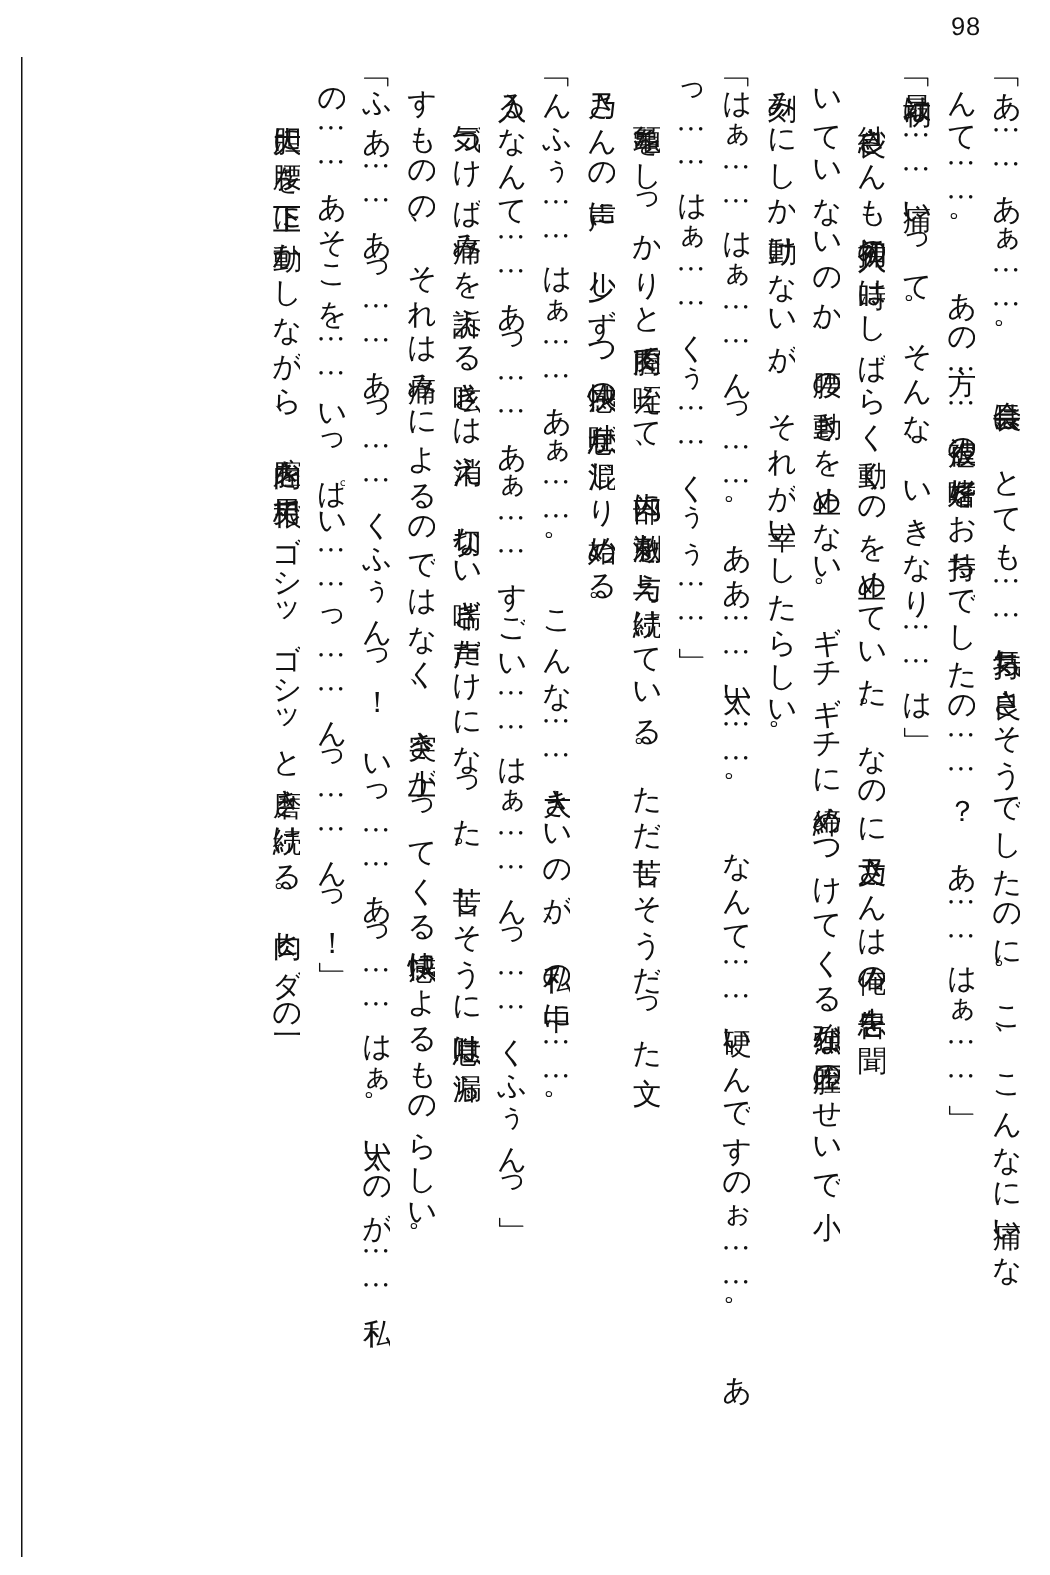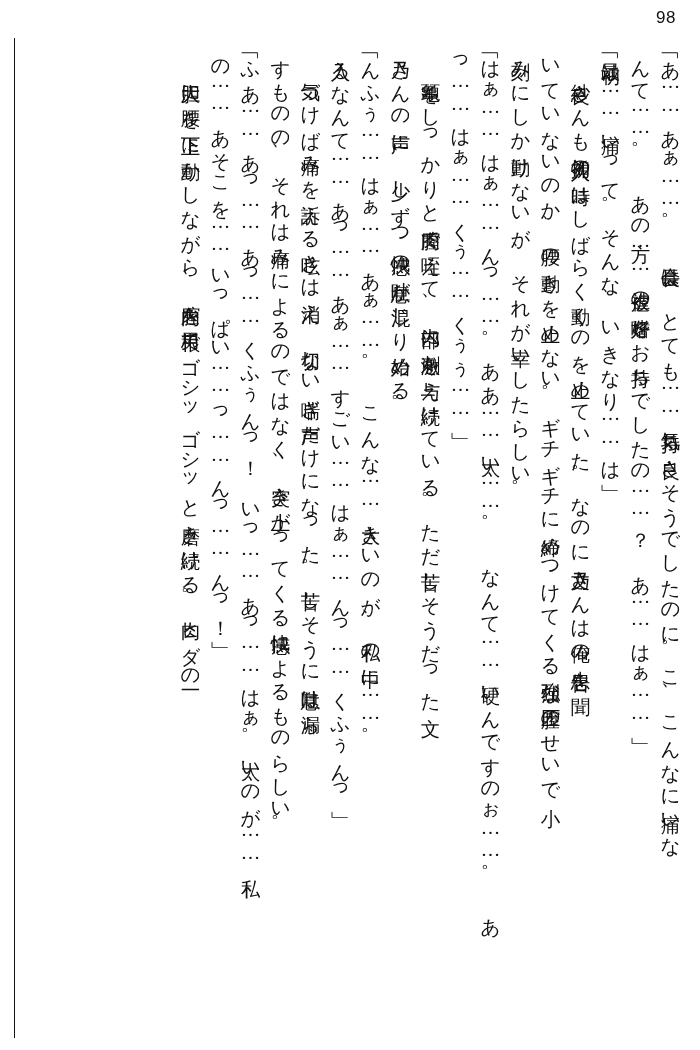--- a/index.html
+++ b/index.html
@@ -16,21 +16,21 @@
     overflow: hidden;
   }
   .page {
     position: absolute;
     inset: 0;
     background: #ffffff;
   }
   .page-number {
     position: absolute;
     top: 8px;
-    right: 24px;
+    right: 46px;
     font-size: 17px;
     font-family: "Liberation Sans", sans-serif;
     letter-spacing: 0.5px;
     color: #111111;
   }
   .rule {
     position: absolute;
     top: 38px;
     left: 14px;
     width: 1px;

